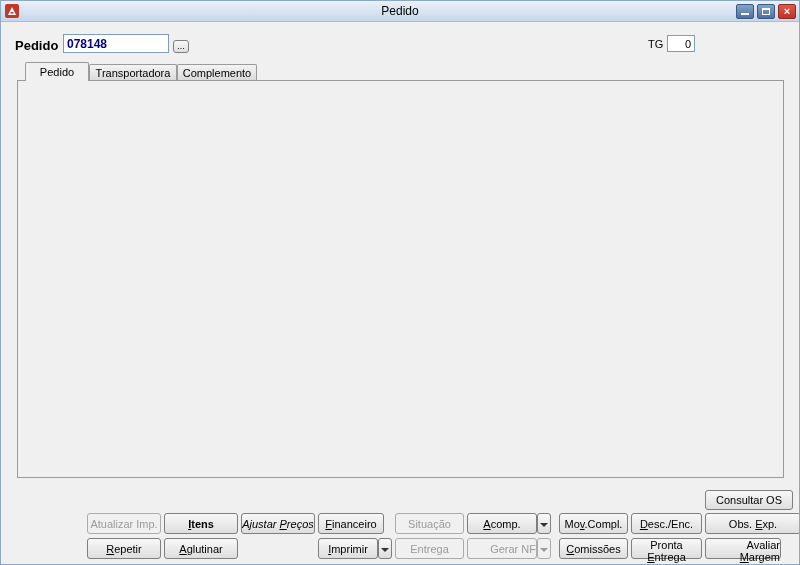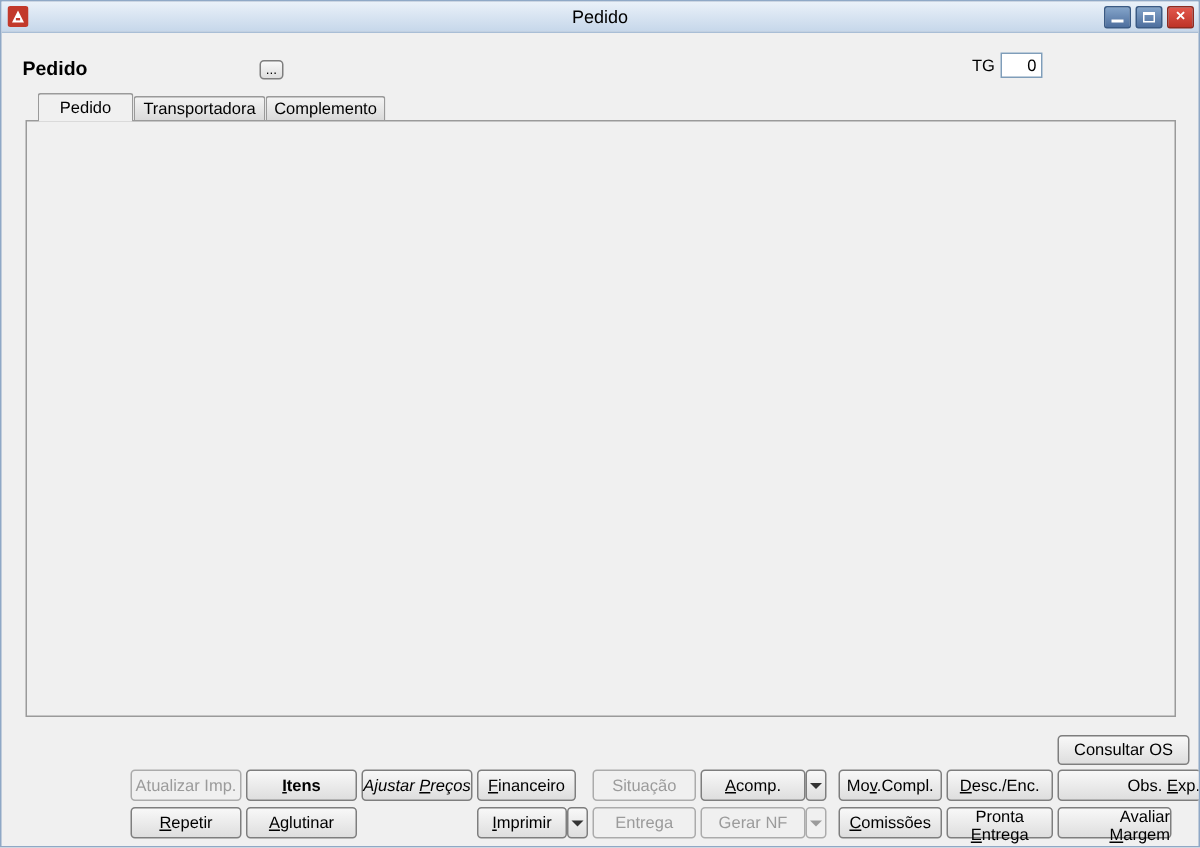--- a/index.html
+++ b/index.html
@@ -68,20 +68,21 @@
     <div class="winbtn blue" style="right:45px;">
         <span class="glyph-min"></span>
       </div>
     <div class="winbtn blue" style="right:24px;">
         <span class="glyph-max"></span>
       </div>
     <div class="winbtn red" style="right:3px;"><span class="glyph-close">×</span></div>
   </div>
 
   <div class="lbl bold" style="left:14px;top:37px;font-size:13px;">Pedido</div>
+  <input class="inp bold" style="left: 62px; top: 33px; width: 106px; height: 19px; font-size: 12px; font-weight: bold;" value="078148">
   <button class="btn" style="left:172px;top:39px;width:16px;height:13px;font-size:9px;line-height:5px;padding:0;">...</button>
   <div class="lbl" style="left:647px;top:37px;">TG</div>
   <input class="inp r" style="left: 666px; top: 34px; width: 28px; height: 17px; color: rgb(0, 0, 0);" value="0">
 
   <div class="tab active" style="left:24px;width:64px;">Pedido</div>
   <div class="tab inactive" style="left:88px;width:88px;">Transportadora</div>
   <div class="tab inactive" style="left:176px;width:80px;">Complemento</div>
   <div id="page"></div>
 
   <div class="lbl" style="left:30px;top:99px;">Unidade Negócio</div>
@@ -189,27 +190,27 @@
 
   <button class="btn disabled" style="left:86px;top:512px;width:74px;" disabled="">Atualizar Imp.</button>
   <button class="btn" style="left:163px;top:512px;width:74px;font-weight:bold;"><u>I</u>tens</button>
   <button class="btn" style="left:240px;top:512px;width:74px;font-style:italic;">Ajustar <u>P</u>reços</button>
   <button class="btn" style="left:317px;top:512px;width:66px;"><u>F</u>inanceiro</button>
   <button class="btn disabled" style="left:394px;top:512px;width:69px;" disabled="">Situação</button>
   <button class="btn" style="left:466px;top:512px;width:70px;"><u>A</u>comp.</button>
   <button class="btn" style="left:536px;top:512px;width:14px;padding:0;"><span class="tri"></span></button>
   <button class="btn" style="left:558px;top:512px;width:69px;">Mo<u>v</u>.Compl.</button>
   <button class="btn" style="left:630px;top:512px;width:71px;"><u>D</u>esc./Enc.</button>
-  <button class="btn" style="left:704px;top:512px;width:96px;text-align:right;">Obs. <u>E</u>xp.</button>
+  <button class="btn" style="left:704px;top:512px;width:96px;">Obs. <u>E</u>xp.</button>
 
   <button class="btn" style="left:86px;top:537px;width:74px;"><u>R</u>epetir</button>
   <button class="btn" style="left:163px;top:537px;width:74px;"><u>A</u>glutinar</button>
   <button class="btn disabled" style="left:240px;top:537px;width:74px;margin-top:44px;" disabled="">Explodir</button>
   <button class="btn" style="left:317px;top:537px;width:60px;"><u>I</u>mprimir</button>
   <button class="btn" style="left:377px;top:537px;width:14px;padding:0;"><span class="tri"></span></button>
   <button class="btn disabled" style="left:394px;top:537px;width:69px;" disabled="">Entrega</button>
-  <button class="btn disabled" style="left:466px;top:537px;width:70px;" disabled="">Gerar NF</button>
+  <button class="btn disabled" style="left:466px;top:537px;width:70px;text-align:right;" disabled="">Gerar NF</button>
   <button class="btn disabled" style="left:536px;top:537px;width:14px;padding:0;" disabled=""><span class="tri"></span></button>
   <button class="btn" style="left:558px;top:537px;width:69px;"><u>C</u>omissões</button>
   <button class="btn" style="left:630px;top:537px;width:71px;">Pronta <u>E</u>ntrega</button>
   <button class="btn" style="left:704px;top:537px;width:76px;text-align:right;">Avaliar <u>M</u>argem</button>
 
 </div>
 
 </body></html>

